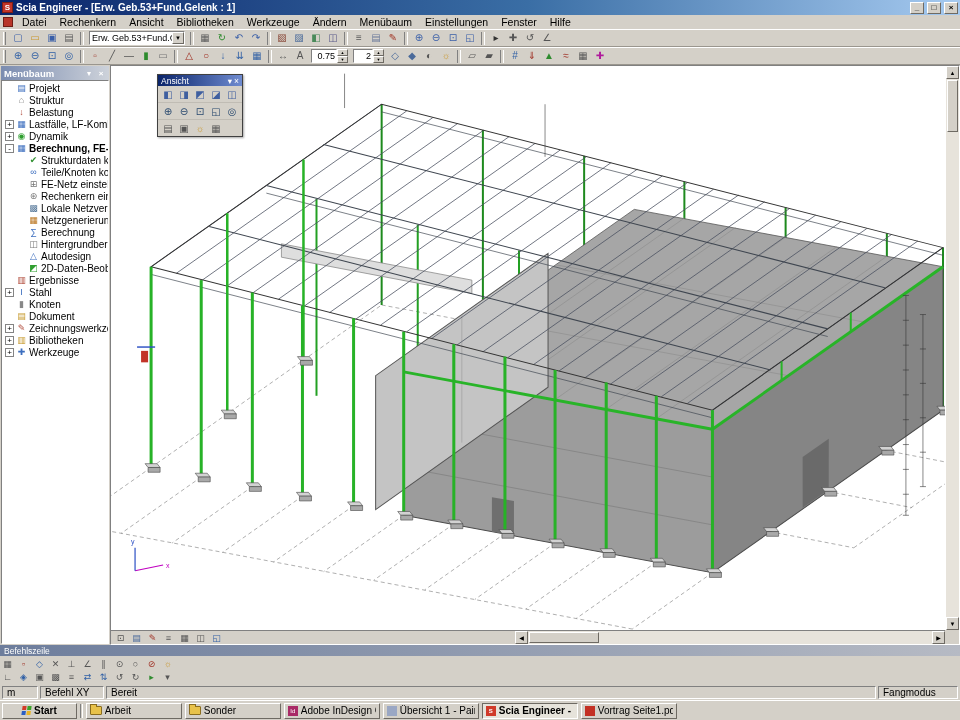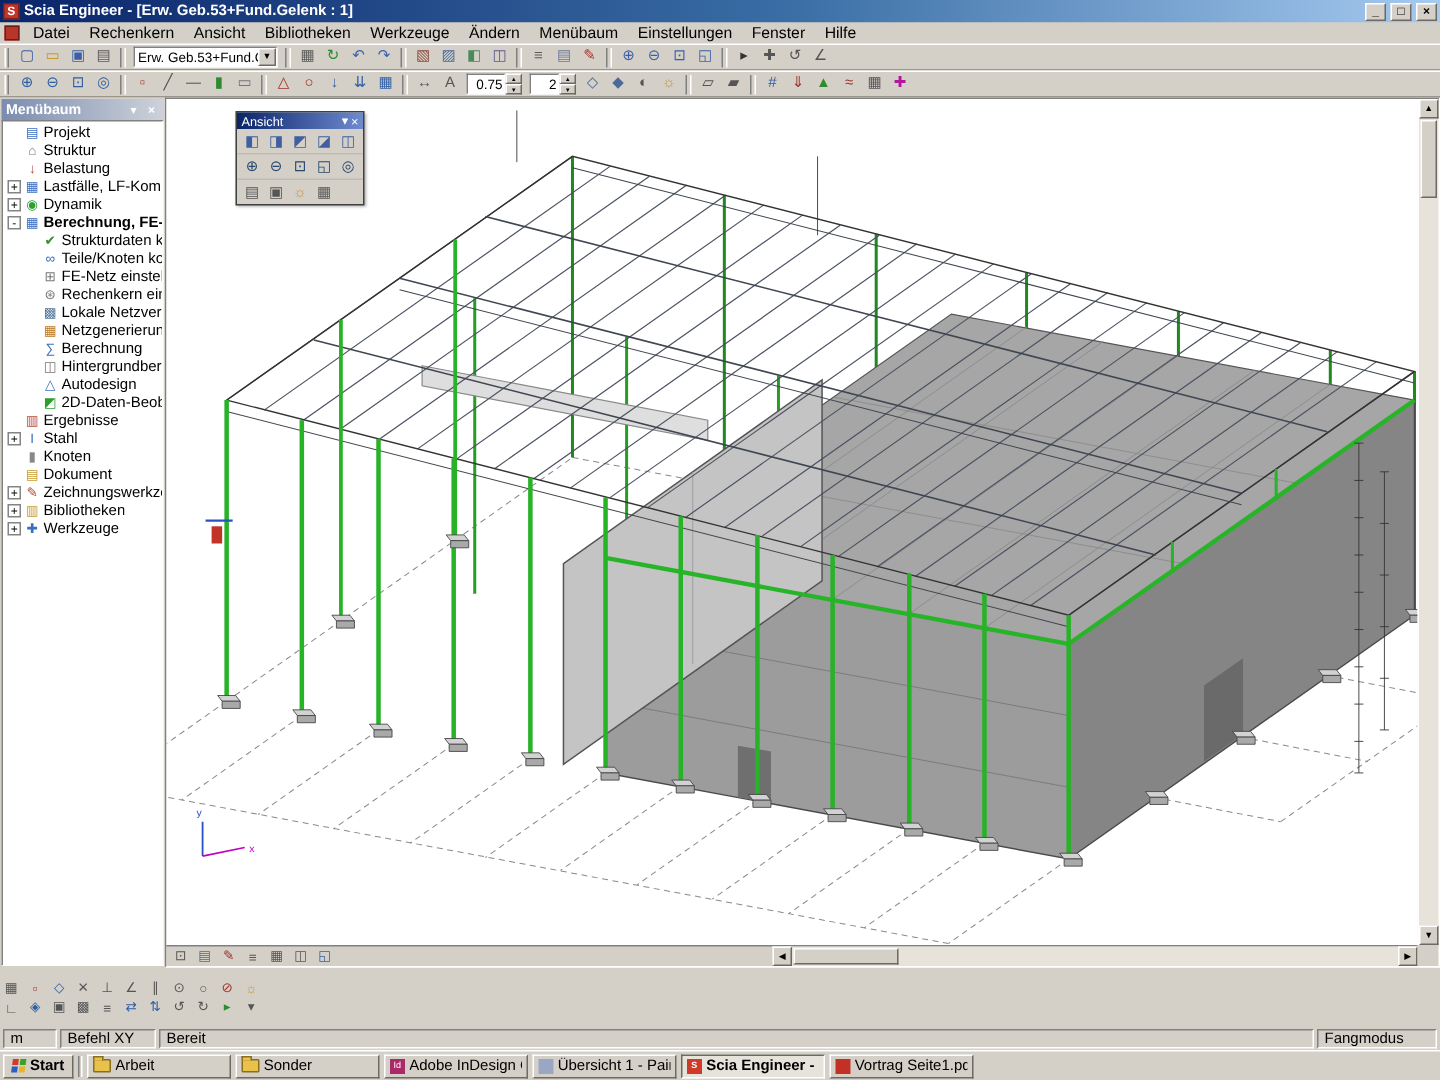--- a/index.html
+++ b/index.html
@@ -102,21 +102,21 @@
   
   .status { height:15px; display:flex; gap:2px; padding:1px 2px; background:#d4d0c8; font-size:10px; }
   .st-cell { border:1px solid; border-color:#808080 #fff #fff #808080; display:flex; align-items:center; padding:0 4px; height:13px; }
   .st-unit { width:36px; }
   .st-plane { width:64px; }
   .st-state { flex:1; }
   .st-snap { width:80px; }
 
   
   .taskbar { height:20px; border-top:1px solid #fff; display:flex; align-items:center; gap:3px; padding:1px 2px; background:#d4d0c8; }
-  .start-btn { height:16px; display:flex; align-items:center; gap:3px; padding:0 5px; font-weight:bold; font-size:10px;
+  .start-btn { height:16px; display:flex; align-items:center; gap:3px; padding:0 19px; font-weight:bold; font-size:10px;
     background:#d4d0c8; border:1px solid; border-color:#fff #6e6a63 #6e6a63 #fff; flex:none; }
   .winflag { display:grid; grid-template-columns:4px 4px; grid-template-rows:4px 4px; gap:1px; transform:skewX(-8deg); }
   .wf-r{background:#d23b28;} .wf-g{background:#3ba228;} .wf-b{background:#2b5fc4;} .wf-y{background:#e8b425;}
   .task-sep { width:3px; height:14px; border-left:1px solid #808080; border-right:1px solid #fff; flex:none; }
   .task-btn { width:96px; height:16px; display:flex; align-items:center; gap:3px; padding:0 3px; font-size:10px;
     background:#d4d0c8; border:1px solid; border-color:#fff #6e6a63 #6e6a63 #fff; overflow:hidden; flex:none; }
   .task-btn.active { border-color:#6e6a63 #fff #fff #6e6a63; background:#e6e3db; font-weight:bold; }
   .task-label { white-space:nowrap; overflow:hidden; }
   .task-ico { flex:none; }
   .task-ico.appico { width:10px; height:10px; color:#fff; font-size:6px; display:flex; align-items:center; justify-content:center; }
@@ -796,20 +796,23 @@
         <div class="hthumb"></div>
         <div class="htrack"></div>
         <span class="sbtn">▶</span>
       </div>
     </div>
     <div class="corner"></div>
   </div>
 </div>
 
 <div class="cmd">
+  <div class="cmd-header">
+    <span>Befehlszeile</span>
+  </div>
   <div class="cmd-body">
     <div class="cmd-right">
       <div class="cmd-row">
           <span class="cmd-icon" style="color: rgb(85, 85, 85);">▦</span>
           <span class="cmd-icon" style="color: rgb(160, 50, 38);">▫</span>
           <span class="cmd-icon" style="color: rgb(47, 95, 165);">◇</span>
           <span class="cmd-icon" style="color: rgb(85, 85, 85);">✕</span>
           <span class="cmd-icon" style="color: rgb(85, 85, 85);">⊥</span>
           <span class="cmd-icon" style="color: rgb(85, 85, 85);">∠</span>
           <span class="cmd-icon" style="color: rgb(85, 85, 85);">∥</span>

